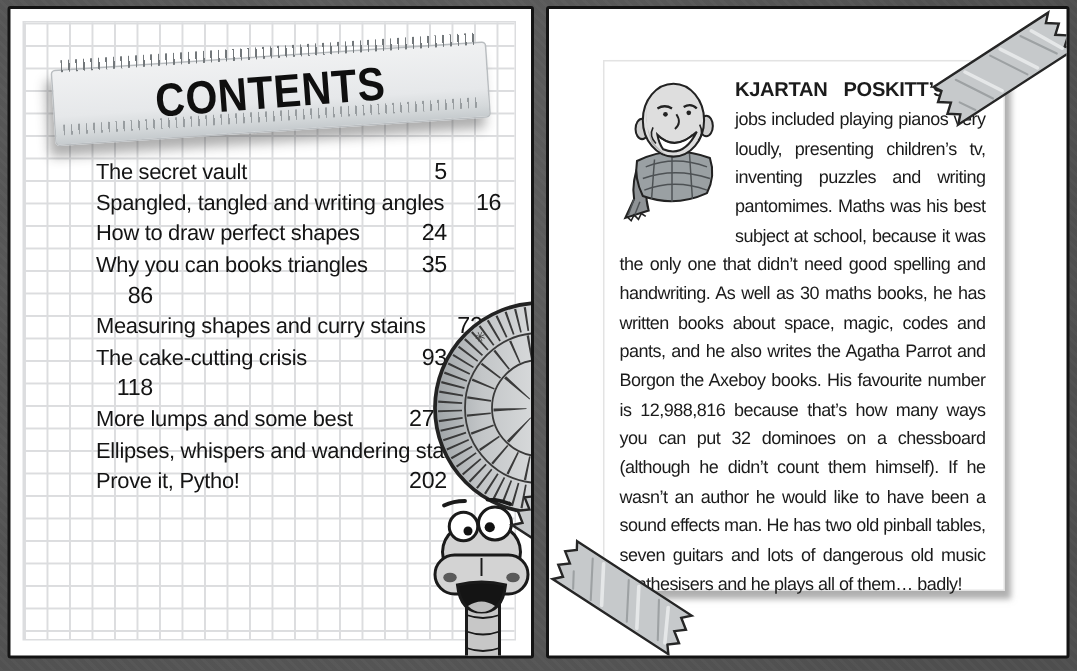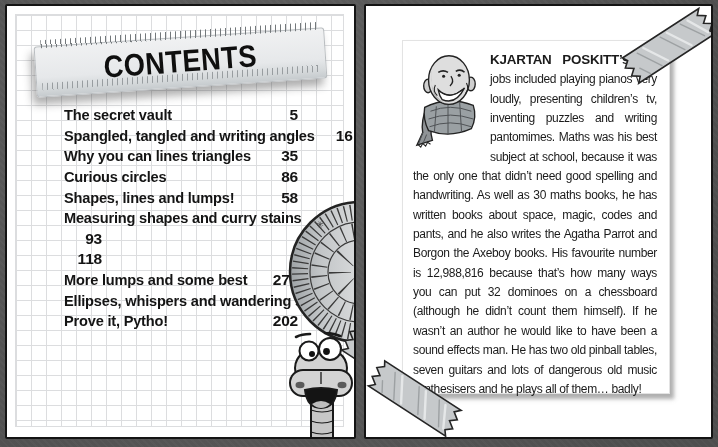--- a/index.html
+++ b/index.html
@@ -31,21 +31,21 @@
          background:repeating-linear-gradient(90deg,#73787b 0 1px, transparent 1px 5px);}
   .ruler .ticks-in{position:absolute;left:5px;right:5px;bottom:6px;height:7px;
          background:repeating-linear-gradient(90deg,#989da0 0 1px, transparent 1px 5px);}
   .ruler h1{margin:0;text-align:center;line-height:47px;font-size:31px;
          font-weight:700;color:#0f0f0f;letter-spacing:.5px;}
   .ruler h1 span{display:inline-block;transform:scaleX(.88) rotate(-.5deg);}
 
   
   .toc{position:absolute;left:57px;top:99px;width:234px;}
   .toc-row{display:flex;justify-content:space-between;align-items:center;
-         height:20.65px;font-weight:700;font-size:14.6px;line-height:20.65px;
+         height:20.65px;font-weight:400;font-size:14.6px;line-height:20.65px;
          color:#141414;letter-spacing:-.2px;white-space:nowrap;}
   .toc-page{text-align:right;min-width:38px;font-size:15.5px;}
 
   
   .protractor{position:absolute;left:277px;top:192px;width:80px;height:152px;}
   .snake{position:absolute;left:276px;top:326px;width:80px;height:108px;}
   .tape{position:absolute;width:112px;height:34px;overflow:visible;}
   .tape.tr{left:248px;top:22px;transform:rotate(-33deg);}
   .tape.bl{left:-6px;top:376px;transform:rotate(33deg);}
   .tape.corner{left:326px;top:340px;transform:rotate(33deg);}
@@ -77,36 +77,36 @@
     <div class="toc" id="toc">
         <div class="toc-row">
           <span class="toc-title">The secret vault</span>
           <span class="toc-page">5</span>
         </div>
         <div class="toc-row">
           <span class="toc-title">Spangled, tangled and writing angles</span>
           <span class="toc-page">16</span>
         </div>
         <div class="toc-row">
-          <span class="toc-title">Why you can lines triangles</span>
+          <span class="toc-title">How to draw perfect shapes</span>
+          <span class="toc-page">24</span>
+        </div>
+        <div class="toc-row">
+          <span class="toc-title">Why you can books triangles</span>
           <span class="toc-page">35</span>
         </div>
         <div class="toc-row">
-          <span class="toc-title">Curious circles</span>
           <span class="toc-page">86</span>
-        </div>
-        <div class="toc-row">
-          <span class="toc-title">Shapes, lines and lumps!</span>
-          <span class="toc-page">58</span>
         </div>
         <div class="toc-row">
           <span class="toc-title">Measuring shapes and curry stains</span>
           <span class="toc-page">72</span>
         </div>
         <div class="toc-row">
+          <span class="toc-title">The cake-cutting crisis</span>
           <span class="toc-page">93</span>
         </div>
         <div class="toc-row">
           <span class="toc-page">118</span>
         </div>
         <div class="toc-row">
           <span class="toc-title">More lumps and some best</span>
           <span class="toc-page">276</span>
         </div>
         <div class="toc-row">

